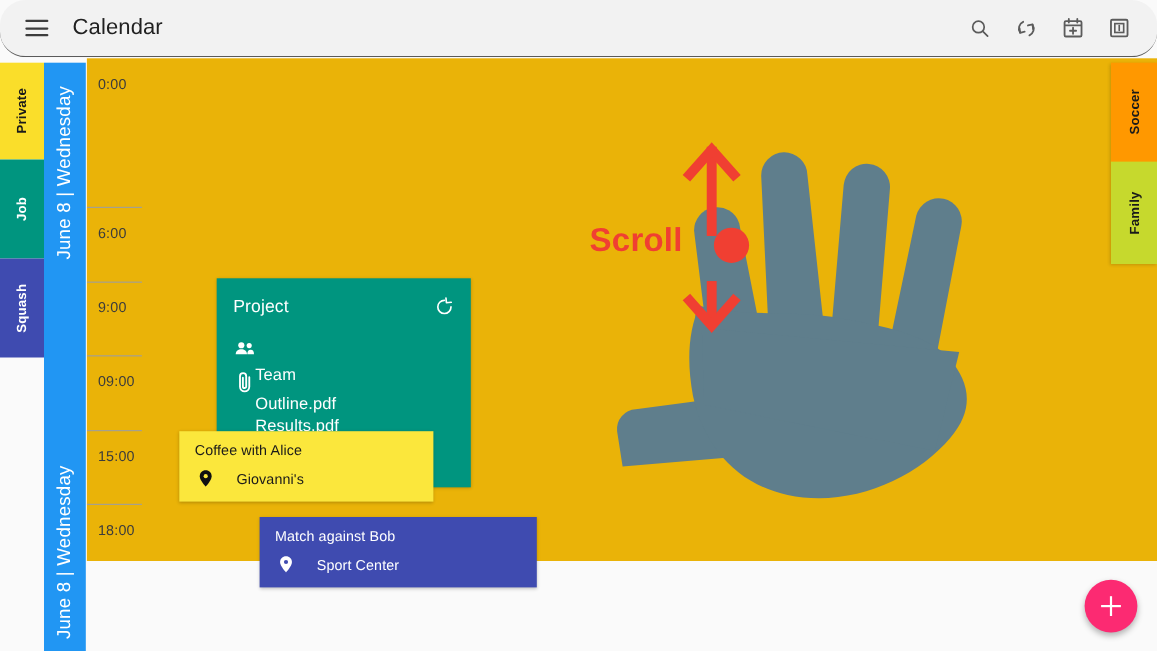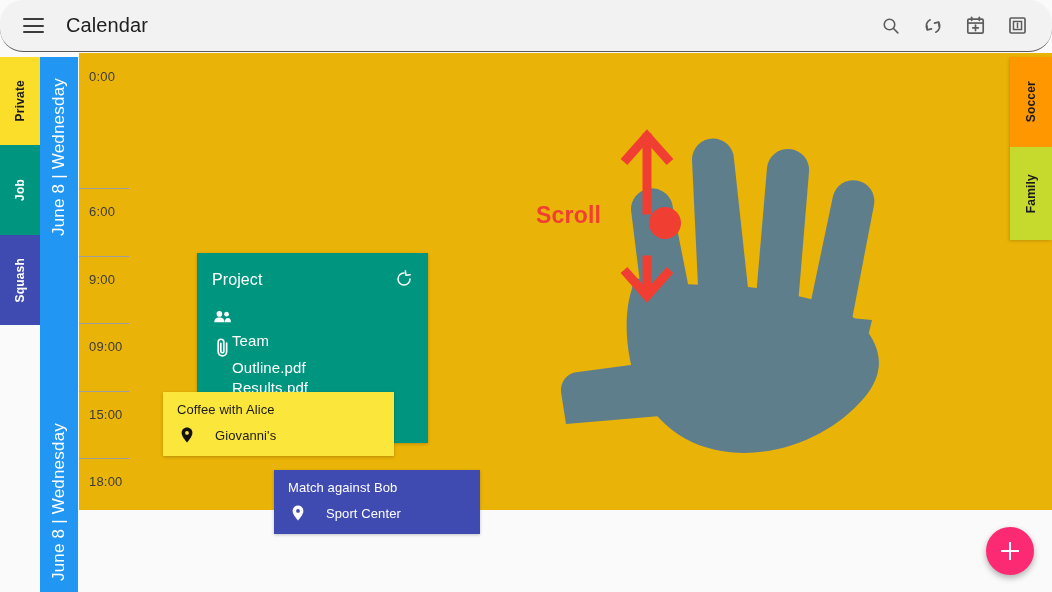--- a/index.html
+++ b/index.html
@@ -210,25 +210,24 @@
   #ev-coffee .ev-title {
     position: absolute; left: 14px; top: 10px;
     font-size: 13px; color: #1a1a1a;
   }
   #ev-coffee .ev-row { position: absolute; left: 13px; top: 34px; }
   #ev-coffee .ev-tx { margin-left: 17px; font-size: 13px; color: #1a1a1a; }
 
   
   #ev-match {
     left: 236px; top: 470px;
-    width: 206px; height: 64px;
+    width: 252px; height: 64px;
     background: #3f4bb0;
     color: #ffffff;
     z-index: 3;
-    margin-left: 38px;
   }
   #ev-match .ev-title {
     position: absolute; left: 14px; top: 10px;
     font-size: 13px; color: #ffffff;
   }
   #ev-match .ev-row { position: absolute; left: 13px; top: 34px; }
   #ev-match .ev-tx { margin-left: 17px; font-size: 13px; color: #ffffff; }
 
   
   #right-tabs {
@@ -260,21 +259,21 @@
   #gesture {
     position: absolute;
     left: 520px; top: 110px;
     width: 470px; height: 360px;
     pointer-events: none;
     z-index: 8;
   }
   #scroll-label {
     position: absolute;
     left: 16px; top: 92px;
-    font-size: 23px;
+    font-size: 30px;
     font-weight: bold;
     color: #f03f32;
     letter-spacing: 0.2px;
   }
 
   
   #fab {
     position: absolute;
     left: 986px; top: 527px;
     width: 48px; height: 48px;

